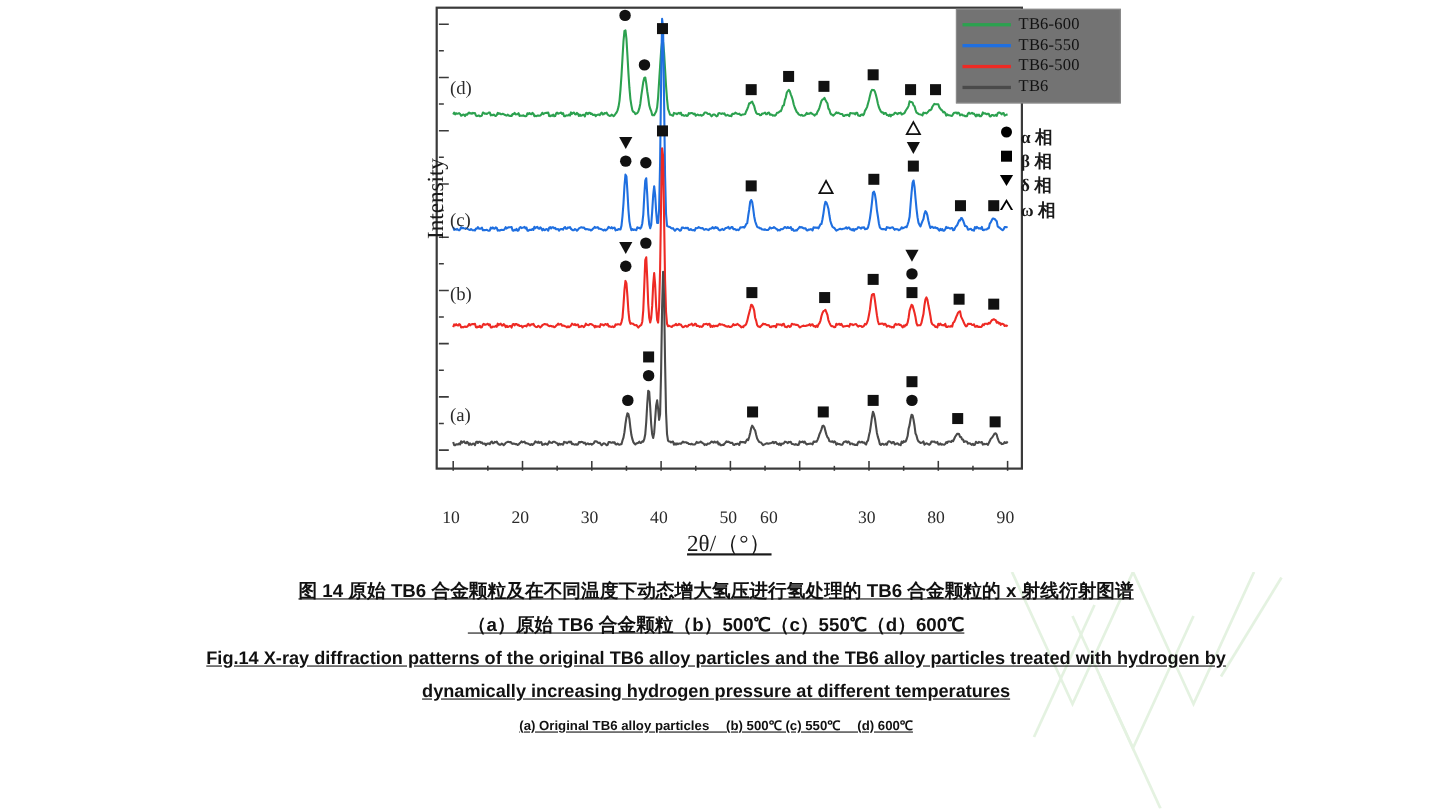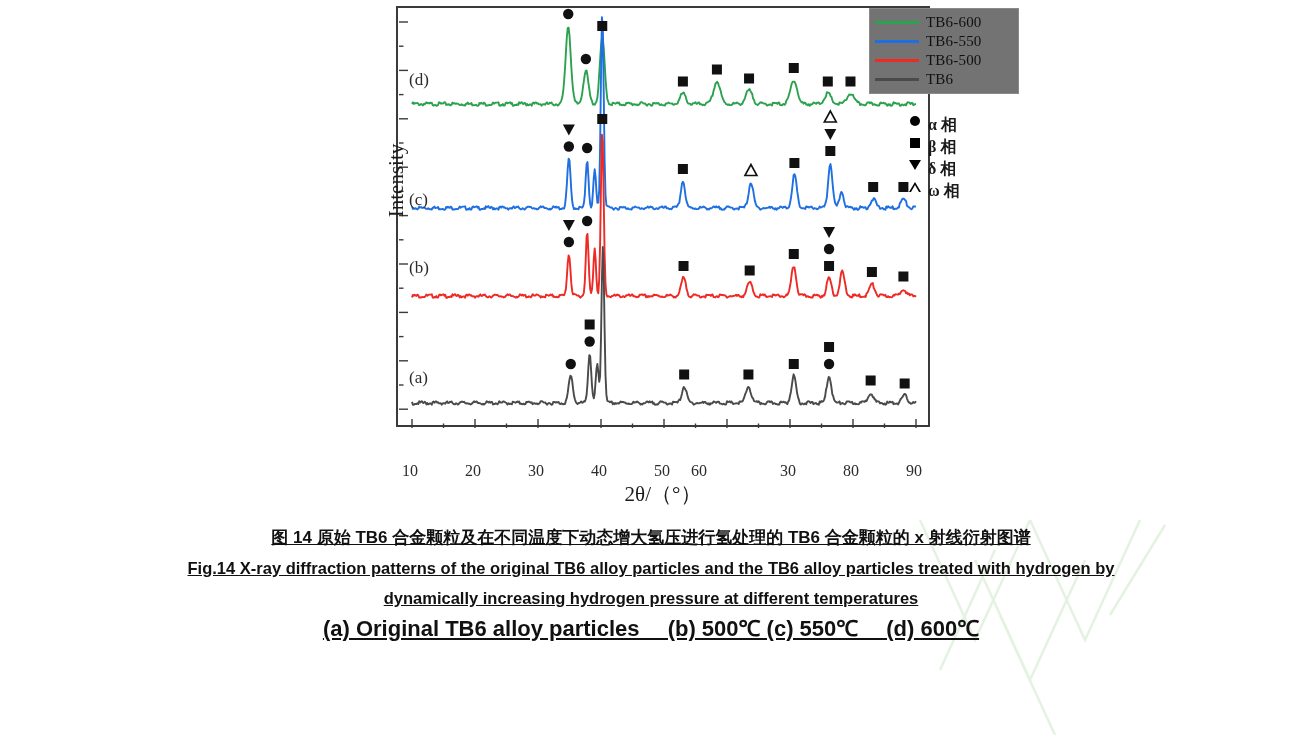--- a/index.html
+++ b/index.html
@@ -10,21 +10,21 @@
   #figure{position:absolute;left:0;top:0;width:1302px;height:520px;}
   #plot-frame{position:absolute;left:396px;top:6px;width:534px;height:421px;
               border:2px solid #3a3a3a;background:#fff;box-sizing:border-box;}
   #plot-svg{position:absolute;left:0;top:0;width:534px;height:421px;}
 
   .axis-tick-label{position:absolute;font-family:"Liberation Serif",serif;
                    font-size:16px;color:#2b2b2b;transform:translateX(-50%);
                    top:430px;white-space:nowrap;margin-top:32px;}
 
   #x-axis-label{position:absolute;top:480px;left:396px;width:534px;text-align:center;
-                font-family:"Liberation Serif",serif;font-size:21px;color:#1a1a1a;}
+                font-family:"Liberation Serif",serif;font-size:21px;color:#1a1a1a;text-decoration:underline;}
   #y-axis-label{position:absolute;left:316px;top:168px;width:160px;text-align:center;
                 font-family:"Liberation Serif",serif;font-size:21px;color:#1a1a1a;
                 transform:rotate(-90deg);transform-origin:50% 50%;}
 
   .curve-tag{position:absolute;font-family:"Liberation Serif",serif;font-size:17px;
              color:#2b2b2b;}
 
   
   #legend{position:absolute;left:869px;top:8px;width:150px;
           border:1px solid #8a8a8a;background:#737373;padding:4px 6px 4px 5px;
@@ -52,21 +52,21 @@
                 border-bottom:7px solid #fff;}
 
   
   #caption{position:absolute;left:0;top:522px;width:1302px;text-align:center;
            font-family:"Liberation Sans",sans-serif;}
   .cap-line{font-weight:bold;color:#111;text-decoration:underline;}
   .cap-cn1{font-size:17px;line-height:31px;}
   .cap-cn2{font-size:17px;line-height:31px;}
   .cap-en1{font-size:16.5px;line-height:30px;}
   .cap-en2{font-size:16.5px;line-height:30px;}
-  .cap-en3{font-size:22px;line-height:32px;}
+  .cap-en3{font-size:12px;line-height:32px;}
 
   
   #watermark{position:absolute;left:880px;top:520px;width:330px;height:215px;
              pointer-events:none;opacity:.55;}
 </style>
 </head>
 <body>
 
 <div id="figure">
 
@@ -226,16 +226,17 @@
       <path d="M150 0 L205 120 L260 0"></path>
       <path d="M120 95 L175 215"></path>
       <path d="M230 95 L285 5"></path>
       <path d="M60 150 L115 30"></path>
     </g>
   </svg>
 </div>
 
 <div id="caption">
   <div class="cap-line cap-cn1">图 14 原始 TB6 合金颗粒及在不同温度下动态增大氢压进行氢处理的 TB6  合金颗粒的 x 射线衍射图谱</div>
+  <div class="cap-line cap-cn2">（a）原始 TB6 合金颗粒（b）500℃（c）550℃（d）600℃</div>
   <div class="cap-line cap-en1">Fig.14 X-ray diffraction patterns of the original TB6 alloy particles and the TB6 alloy particles treated with hydrogen by</div>
   <div class="cap-line cap-en2">dynamically increasing hydrogen pressure at different temperatures</div>
   <div class="cap-line cap-en3">(a) Original TB6 alloy particles  (b) 500℃ (c) 550℃  (d) 600℃</div>
 </div>
 
 </body></html>

